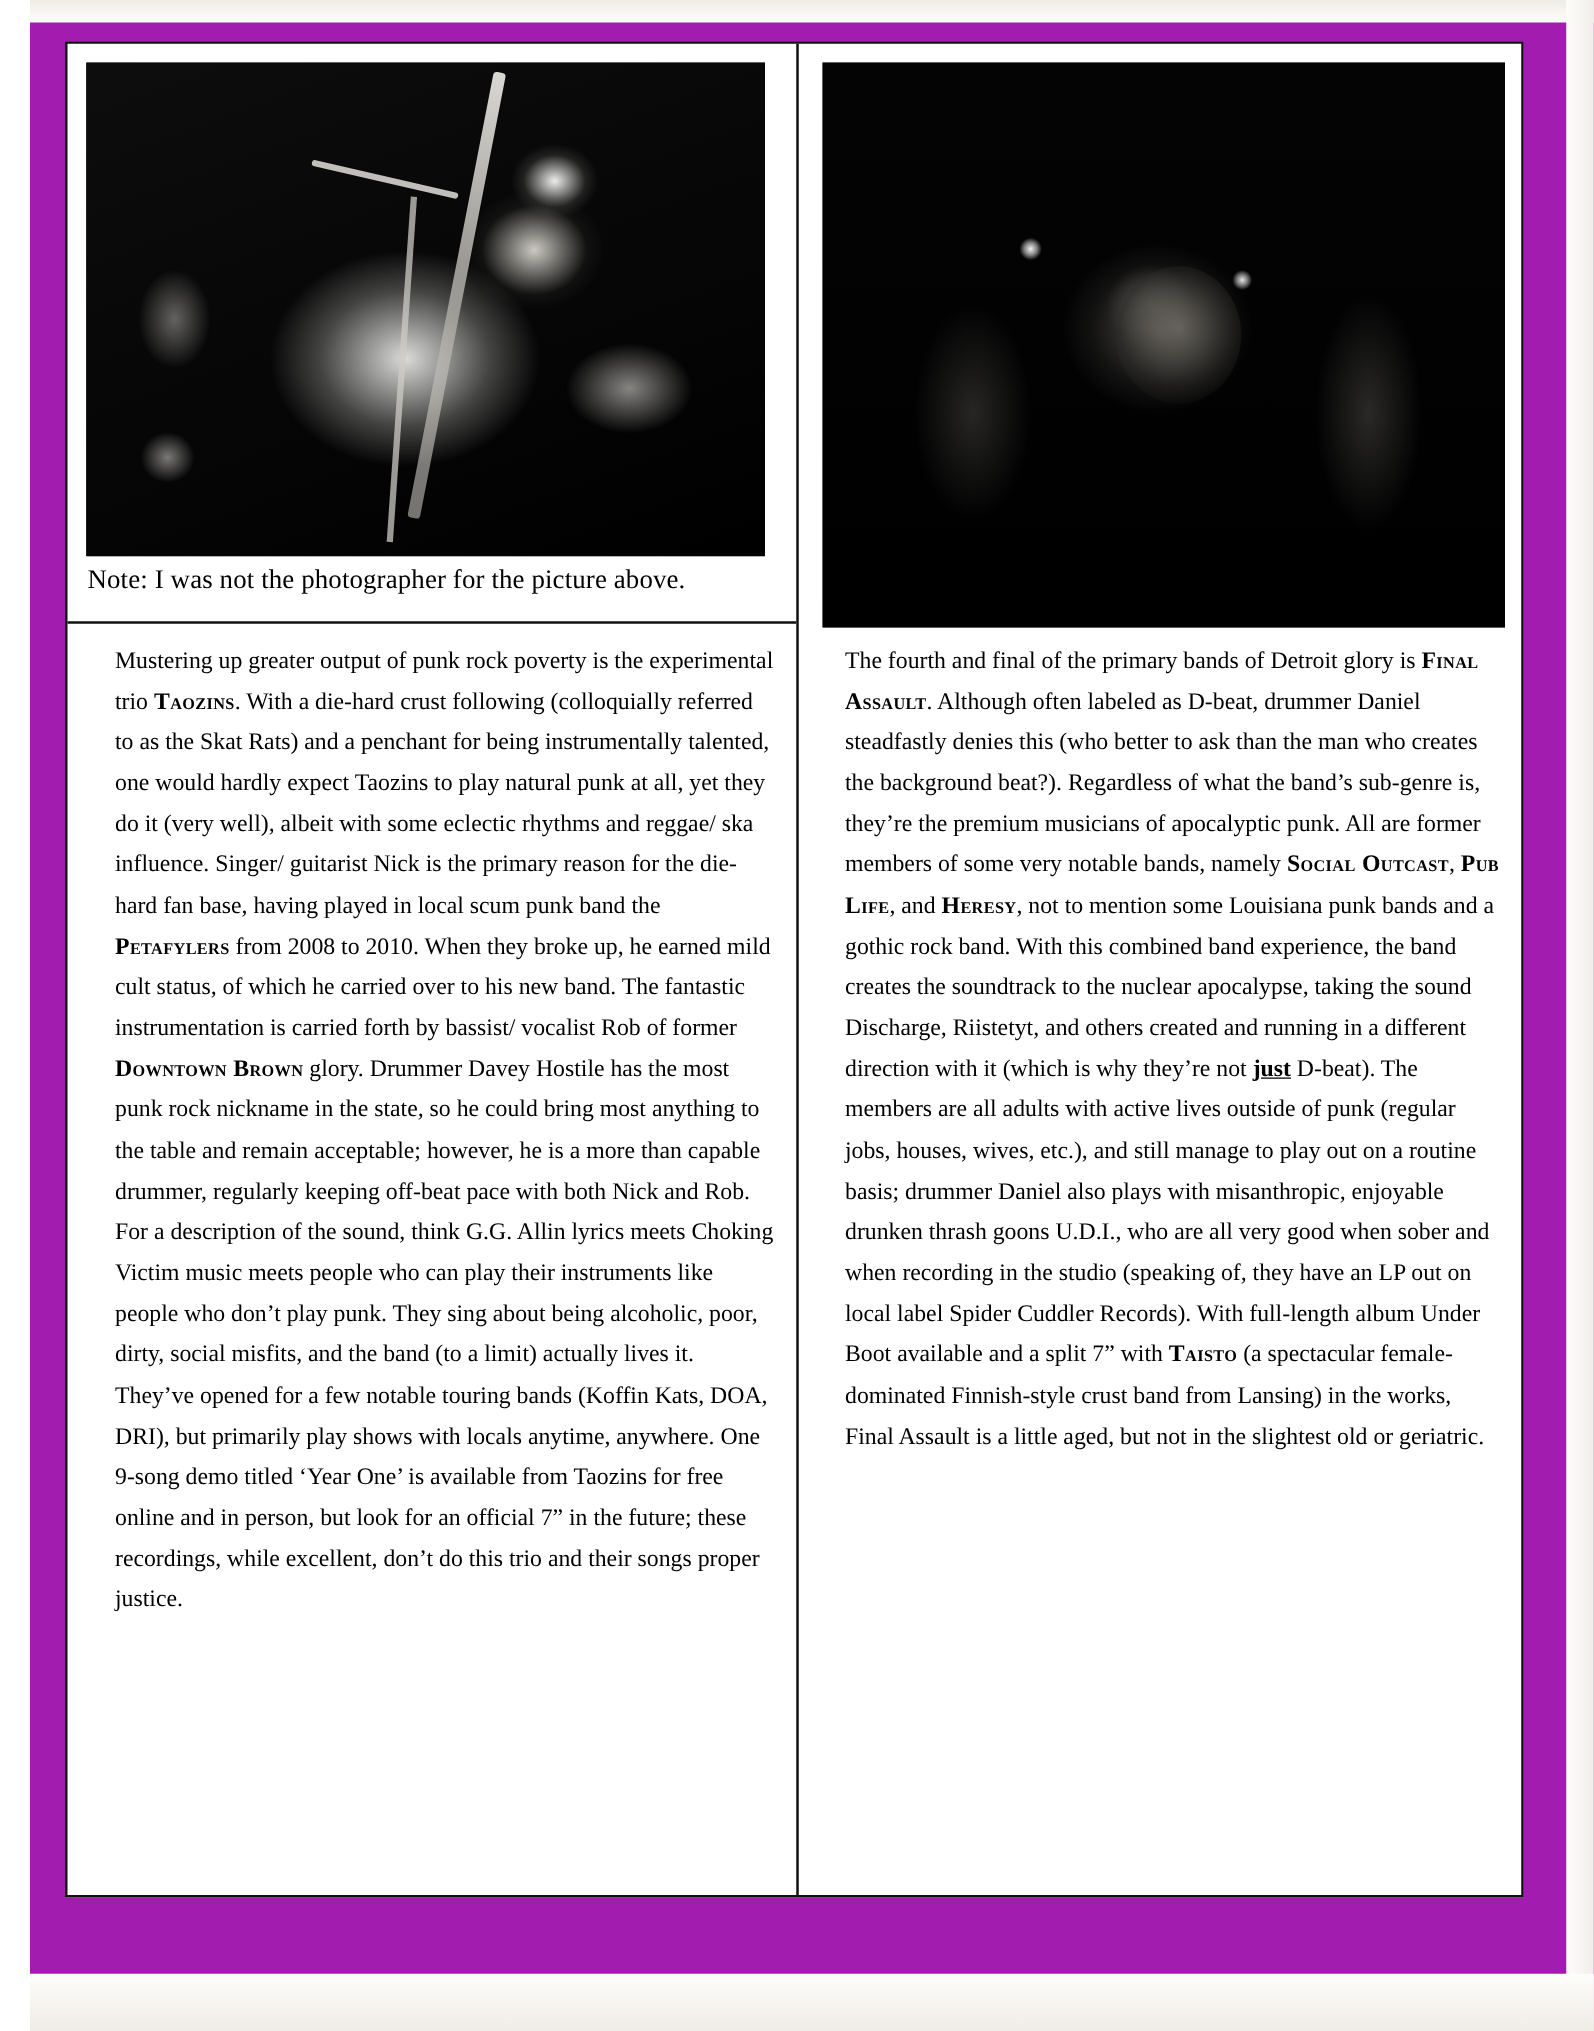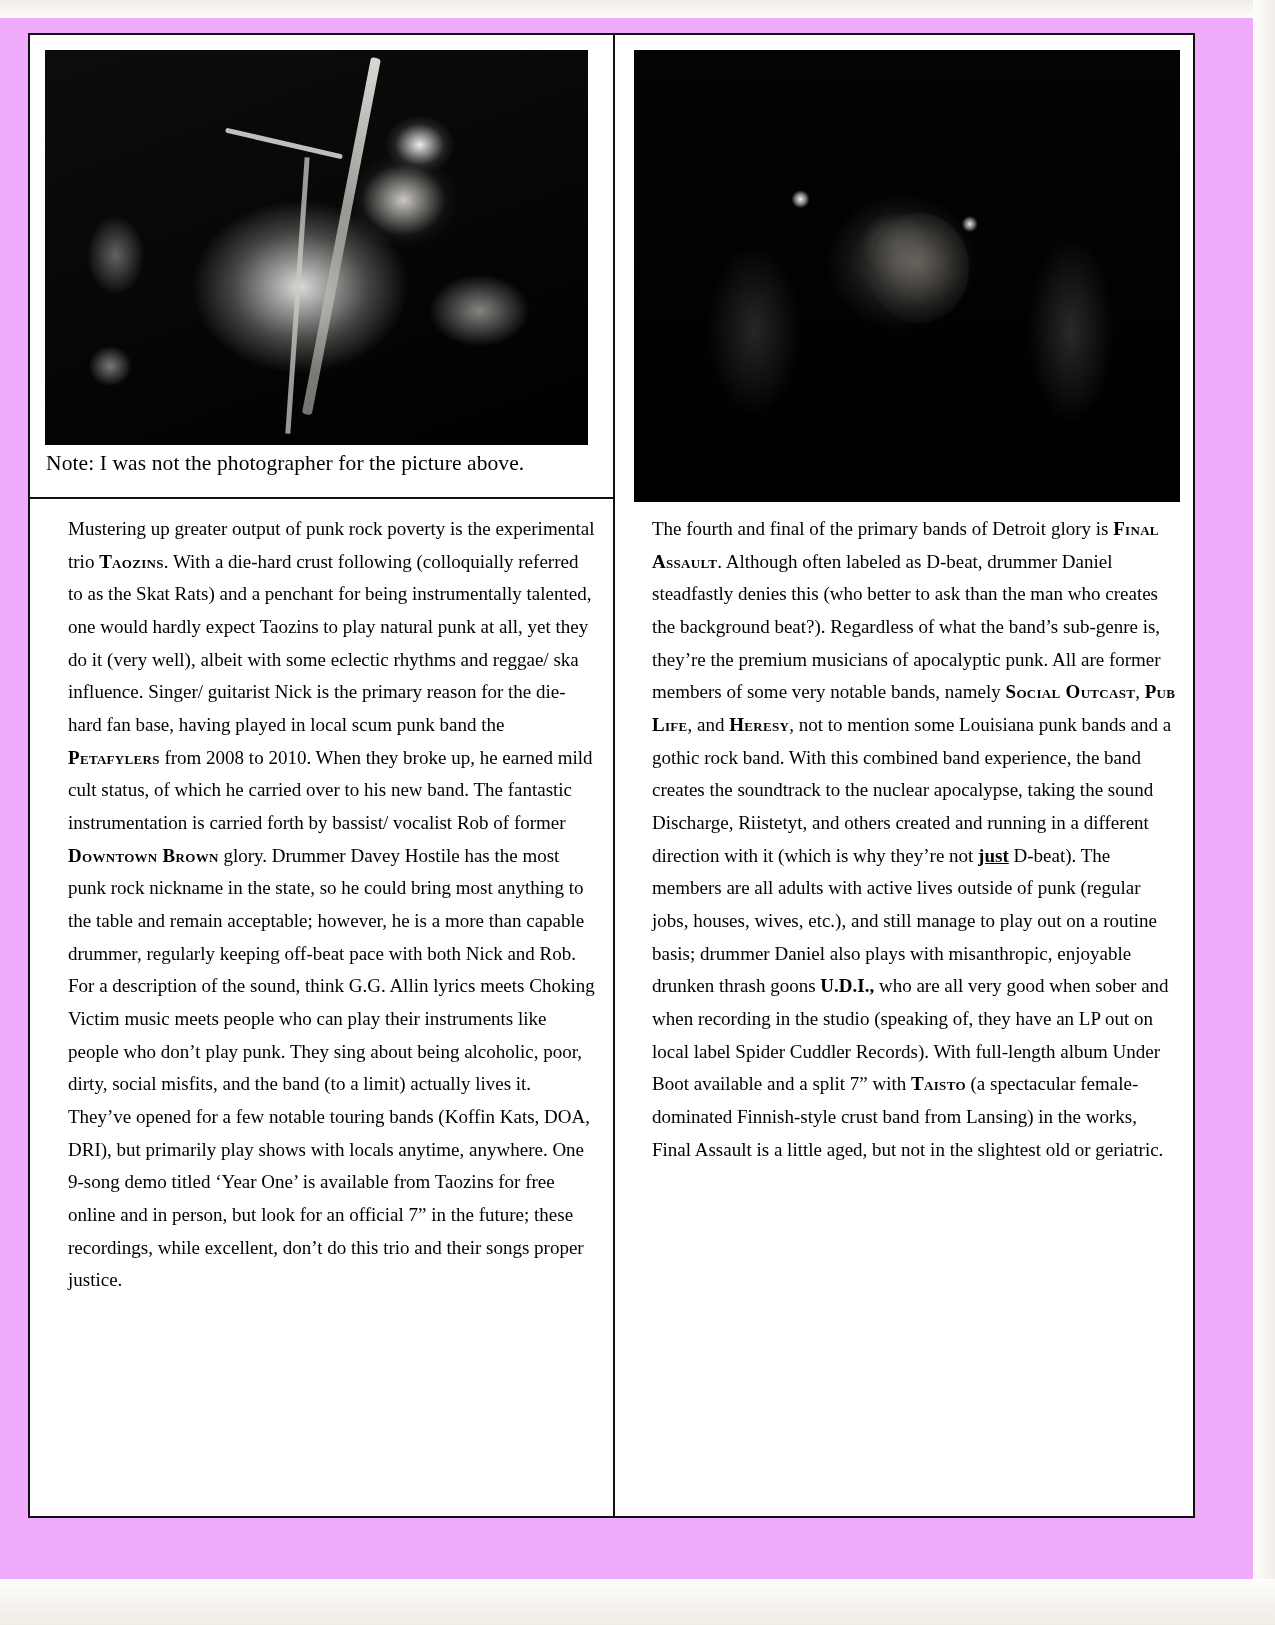--- a/index.html
+++ b/index.html
@@ -13,21 +13,22 @@
     font-family: "Liberation Serif", serif;
     color: #000000;
     position: relative;
     overflow: hidden;
   }
 
   
   .page {
     position: absolute;
     inset: 0;
-    background: #f0abfc;
+    background: #a21caf;
+    margin-left: 24px;
   }
   .scan-edge-top {
     position: absolute;
     top: 0; left: 0; right: 0; height: 18px;
     background: linear-gradient(to bottom, #efece6 0%, #fdfdfb 100%);
   }
   .scan-edge-right {
     position: absolute;
     top: 0; right: 0; width: 22px; bottom: 0;
     background: linear-gradient(to left, #f1eee9 0%, #fdfdfb 100%);
@@ -180,21 +181,21 @@
     width: 528px;
   }
   .col p {
     margin: 0;
   }
   .sc {
     font-variant: small-caps;
     font-weight: bold;
     letter-spacing: 0.3px;
   }
-  .bold { font-weight: bold; }
+  .bold { font-weight: normal; }
   .ital { }
   .bold-ul-ital {
     font-weight: bold;
     text-decoration: underline;
   }
 </style>
 </head>
 <body>
 
 <div class="page">

